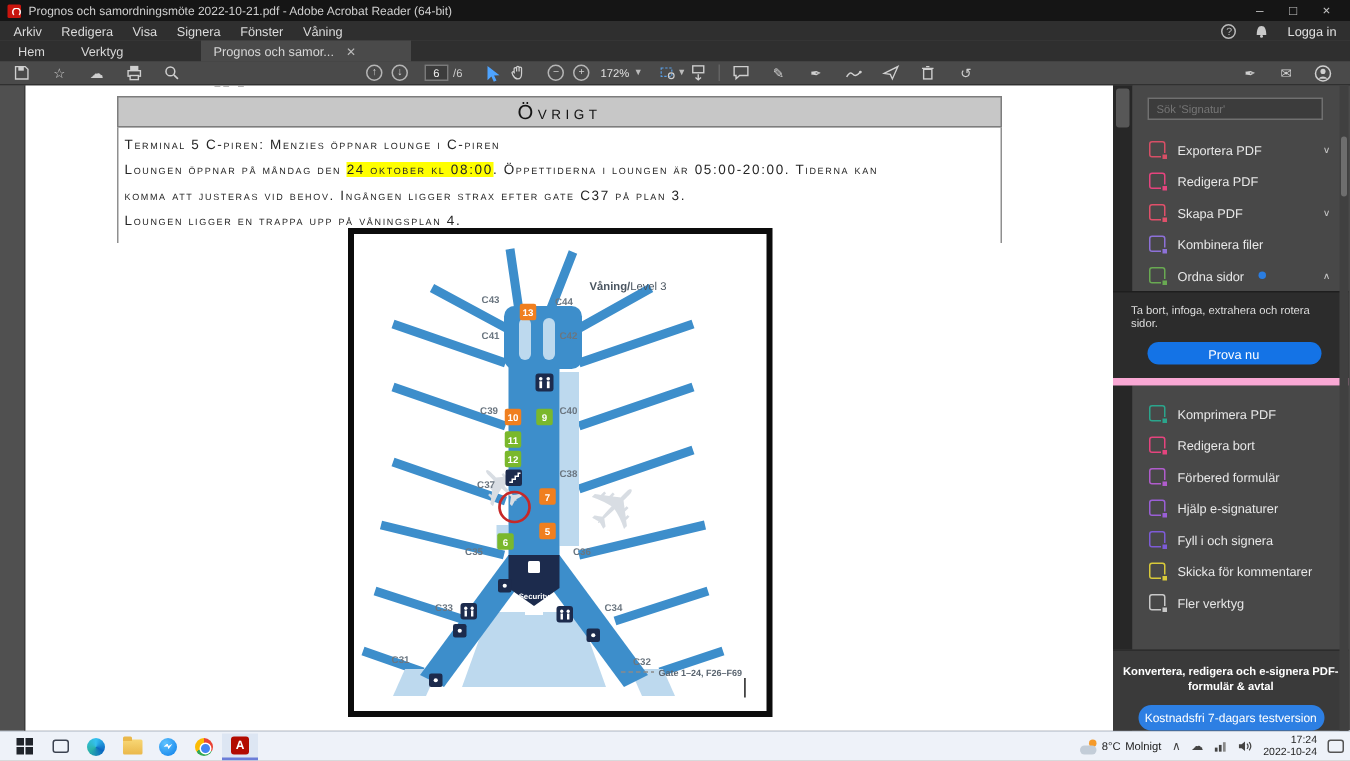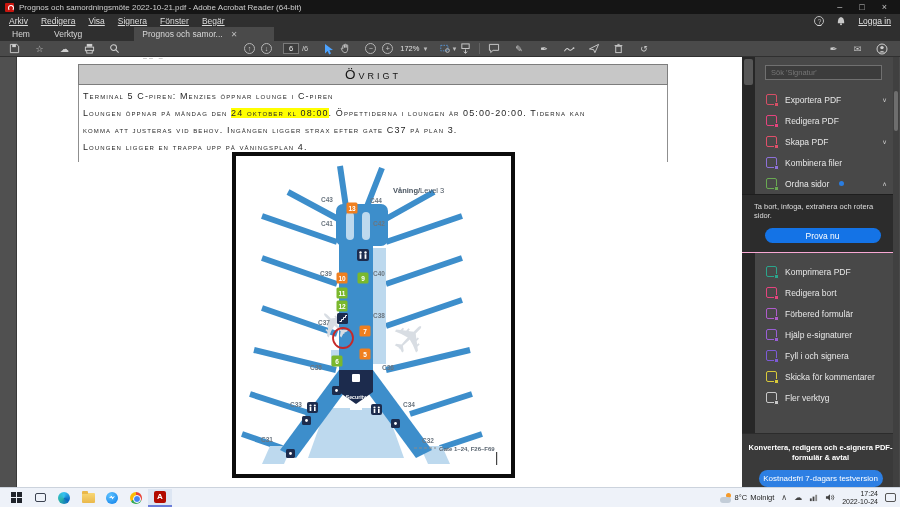--- a/index.html
+++ b/index.html
@@ -8,21 +8,21 @@
 
   
   .titlebar { height:14px; background:#151515; display:flex; align-items:center; padding:0 5px; }
   .app-ico { width:9px; height:9px; background:#c9150e; border-radius:1px; margin-right:5px; position:relative; flex:none;}
   .app-ico::after { content:""; position:absolute; left:2.5px; top:2.5px; width:4px; height:4px; border:1px solid #fff; border-radius:50%; border-bottom-color:transparent;}
   .title-text { color:#cfcfcf; font-size:8px; white-space:nowrap; }
   .win-controls { margin-left:auto; display:flex; gap:17px; color:#c2c2c2; font-size:9px; padding-right:8px; align-items:center;}
   .win-controls span { cursor:pointer; line-height:10px;}
 
   
-  .menubar { height:13px; background:#2f2f2f; display:flex; align-items:center; gap:13px; padding:0 9px; font-size:8.5px; color:#dcdcdc;text-decoration:underline; }
+  .menubar { height:13px; background:#2f2f2f; display:flex; align-items:center; gap:13px; padding:0 9px; font-size:8.5px; color:#dcdcdc; }
   .menu-item { cursor:pointer; }
   .menu-right { margin-left:auto; display:flex; align-items:center; gap:12px; }
   .qmark { width:10px; height:10px; border:1px solid #bbb; border-radius:50%; color:#bbb; font-size:7px; text-align:center; line-height:9px;}
   .login { color:#e2e2e2; cursor:pointer;}
 
   
   .tabbar { height:14px; background:#2f2f2f; display:flex; align-items:stretch; font-size:8.5px; color:#d8d8d8; }
   .tab-plain { padding:0 12px; display:flex; align-items:center; cursor:pointer;}
   .tab-doc { margin-left:40px; background:#4a4a4a; padding:0 8px; display:flex; align-items:center; gap:8px; min-width:140px; cursor:pointer;}
   .tab-close { color:#bbb; font-size:8px; cursor:pointer;}
@@ -62,21 +62,21 @@
 
   
   .panel { width:144px; background:#484848; position:relative; font-size:8.5px; color:#e8e8e8; flex:none; z-index:3;}
   .psearch { display:block; margin:8px 10px 9px 10px; width:117px; height:15px; background:#3c3c3c; border:1px solid #707070; color:#b5b5b5; font-size:7.5px; padding:0 5px; font-family:"Liberation Sans",sans-serif;}
   .prow { display:flex; align-items:center; gap:8px; height:21px; padding:0 12px 0 11px; cursor:pointer;}
   .picon { width:11px; height:11px; border:1.5px solid; border-radius:2px; position:relative; flex:none;}
   .picon i { position:absolute; right:-2.5px; bottom:-2.5px; width:5px; height:5px; border-radius:1px; border:1px solid #484848;}
   .plabel { white-space:nowrap; font-size:8.5px;}
   .pbadge { width:5px; height:5px; border-radius:50%; background:#2a7de1; flex:none; margin-left:2px;}
   .chev { margin-left:auto; color:#c4c4c4; font-size:7px; transform:scaleY(.85);}
-  .phint { background:#2c2c2c; border-top:1px solid #1e1e1e; border-bottom:1px solid #f9a8d4; margin-left:-13px; padding:7px 8px 9px 12px; color:#dedede; font-size:7.5px;}
+  .phint { background:#2c2c2c; border-top:1px solid #1e1e1e; border-bottom:5px solid #f9a8d4; margin-left:-13px; padding:7px 8px 9px 12px; color:#dedede; font-size:7.5px;}
   .trynow { display:block; margin:8px auto 0; width:116px; height:15px; background:#1473e6; border:none; border-radius:8px; color:#fff; font-size:8.5px; cursor:pointer; font-family:"Liberation Sans",sans-serif;}
   .plist2 { padding-top:8px; }
   .promo { position:absolute; left:-13px; right:0; bottom:0; background:#3a3a3a; border-top:1px solid #2c2c2c; padding:9px 4px 0; text-align:center;}
   .promo-text { color:#fff; font-weight:bold; font-size:7.5px; line-height:9.5px;}
   .promo-btn { display:block; margin:8px auto 0; width:124px; height:17px; background:#2d7fe3; border:none; border-radius:9px; color:#fff; font-size:8px; cursor:pointer; font-family:"Liberation Sans",sans-serif;}
   .pscroll { position:absolute; right:0; top:0; bottom:0; width:6px; background:#404040;}
   .pthumb { position:absolute; top:34px; left:1px; width:4px; height:40px; background:#6e6e6e; border-radius:2px;}
 
   
   .taskbar { height:20px; background:#eef2f9; border-top:1px solid #ccd3dd; display:flex; align-items:center; padding:0 4px; }
@@ -116,21 +116,21 @@
       <span>×</span>
     </span>
   </div>
 
   <div class="menubar">
     <span class="menu-item">Arkiv</span>
     <span class="menu-item">Redigera</span>
     <span class="menu-item">Visa</span>
     <span class="menu-item">Signera</span>
     <span class="menu-item">Fönster</span>
-    <span class="menu-item">Begär</span>
+    <span class="menu-item">Våning</span>
     <span class="menu-right">
       <span class="qmark">?</span>
       <svg class="tico" width="10" height="10" viewBox="0 0 11 11">
           <path d="M2 8 C2 4 3 1.5 5.5 1.5 C8 1.5 9 4 9 8 Z" fill="#c9c9c9"></path>
           <circle cx="5.5" cy="9" r="1.1" fill="#c9c9c9"></circle>
         </svg>
       <span class="login">Logga in</span>
     </span>
   </div>
 

